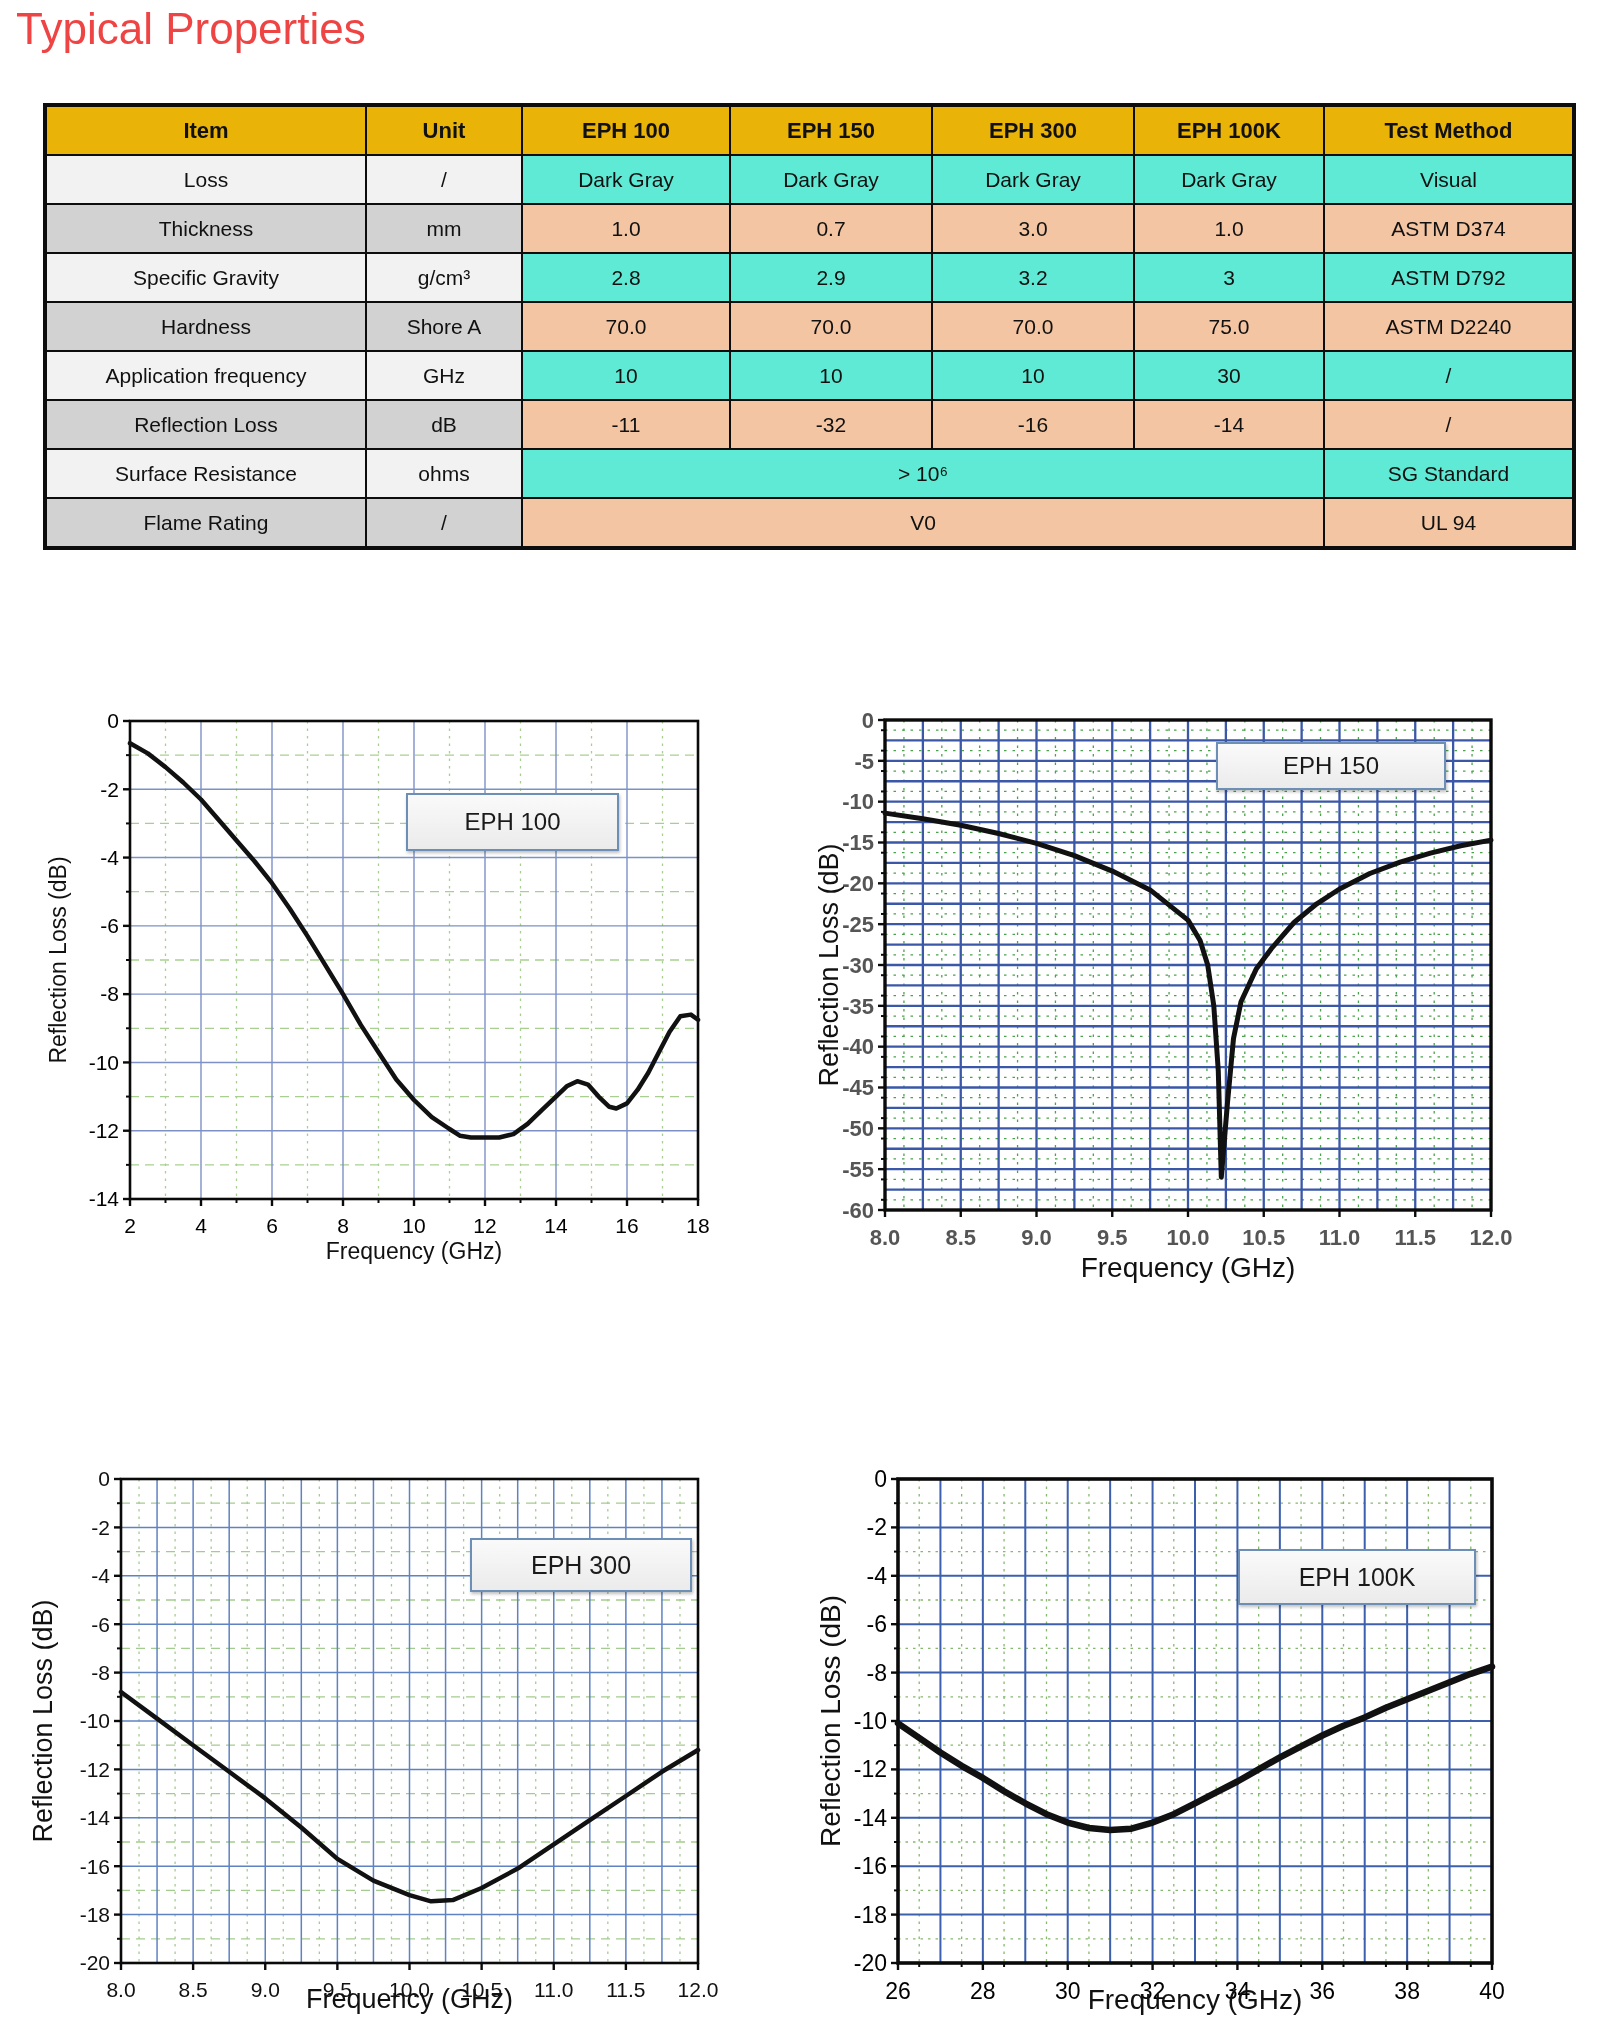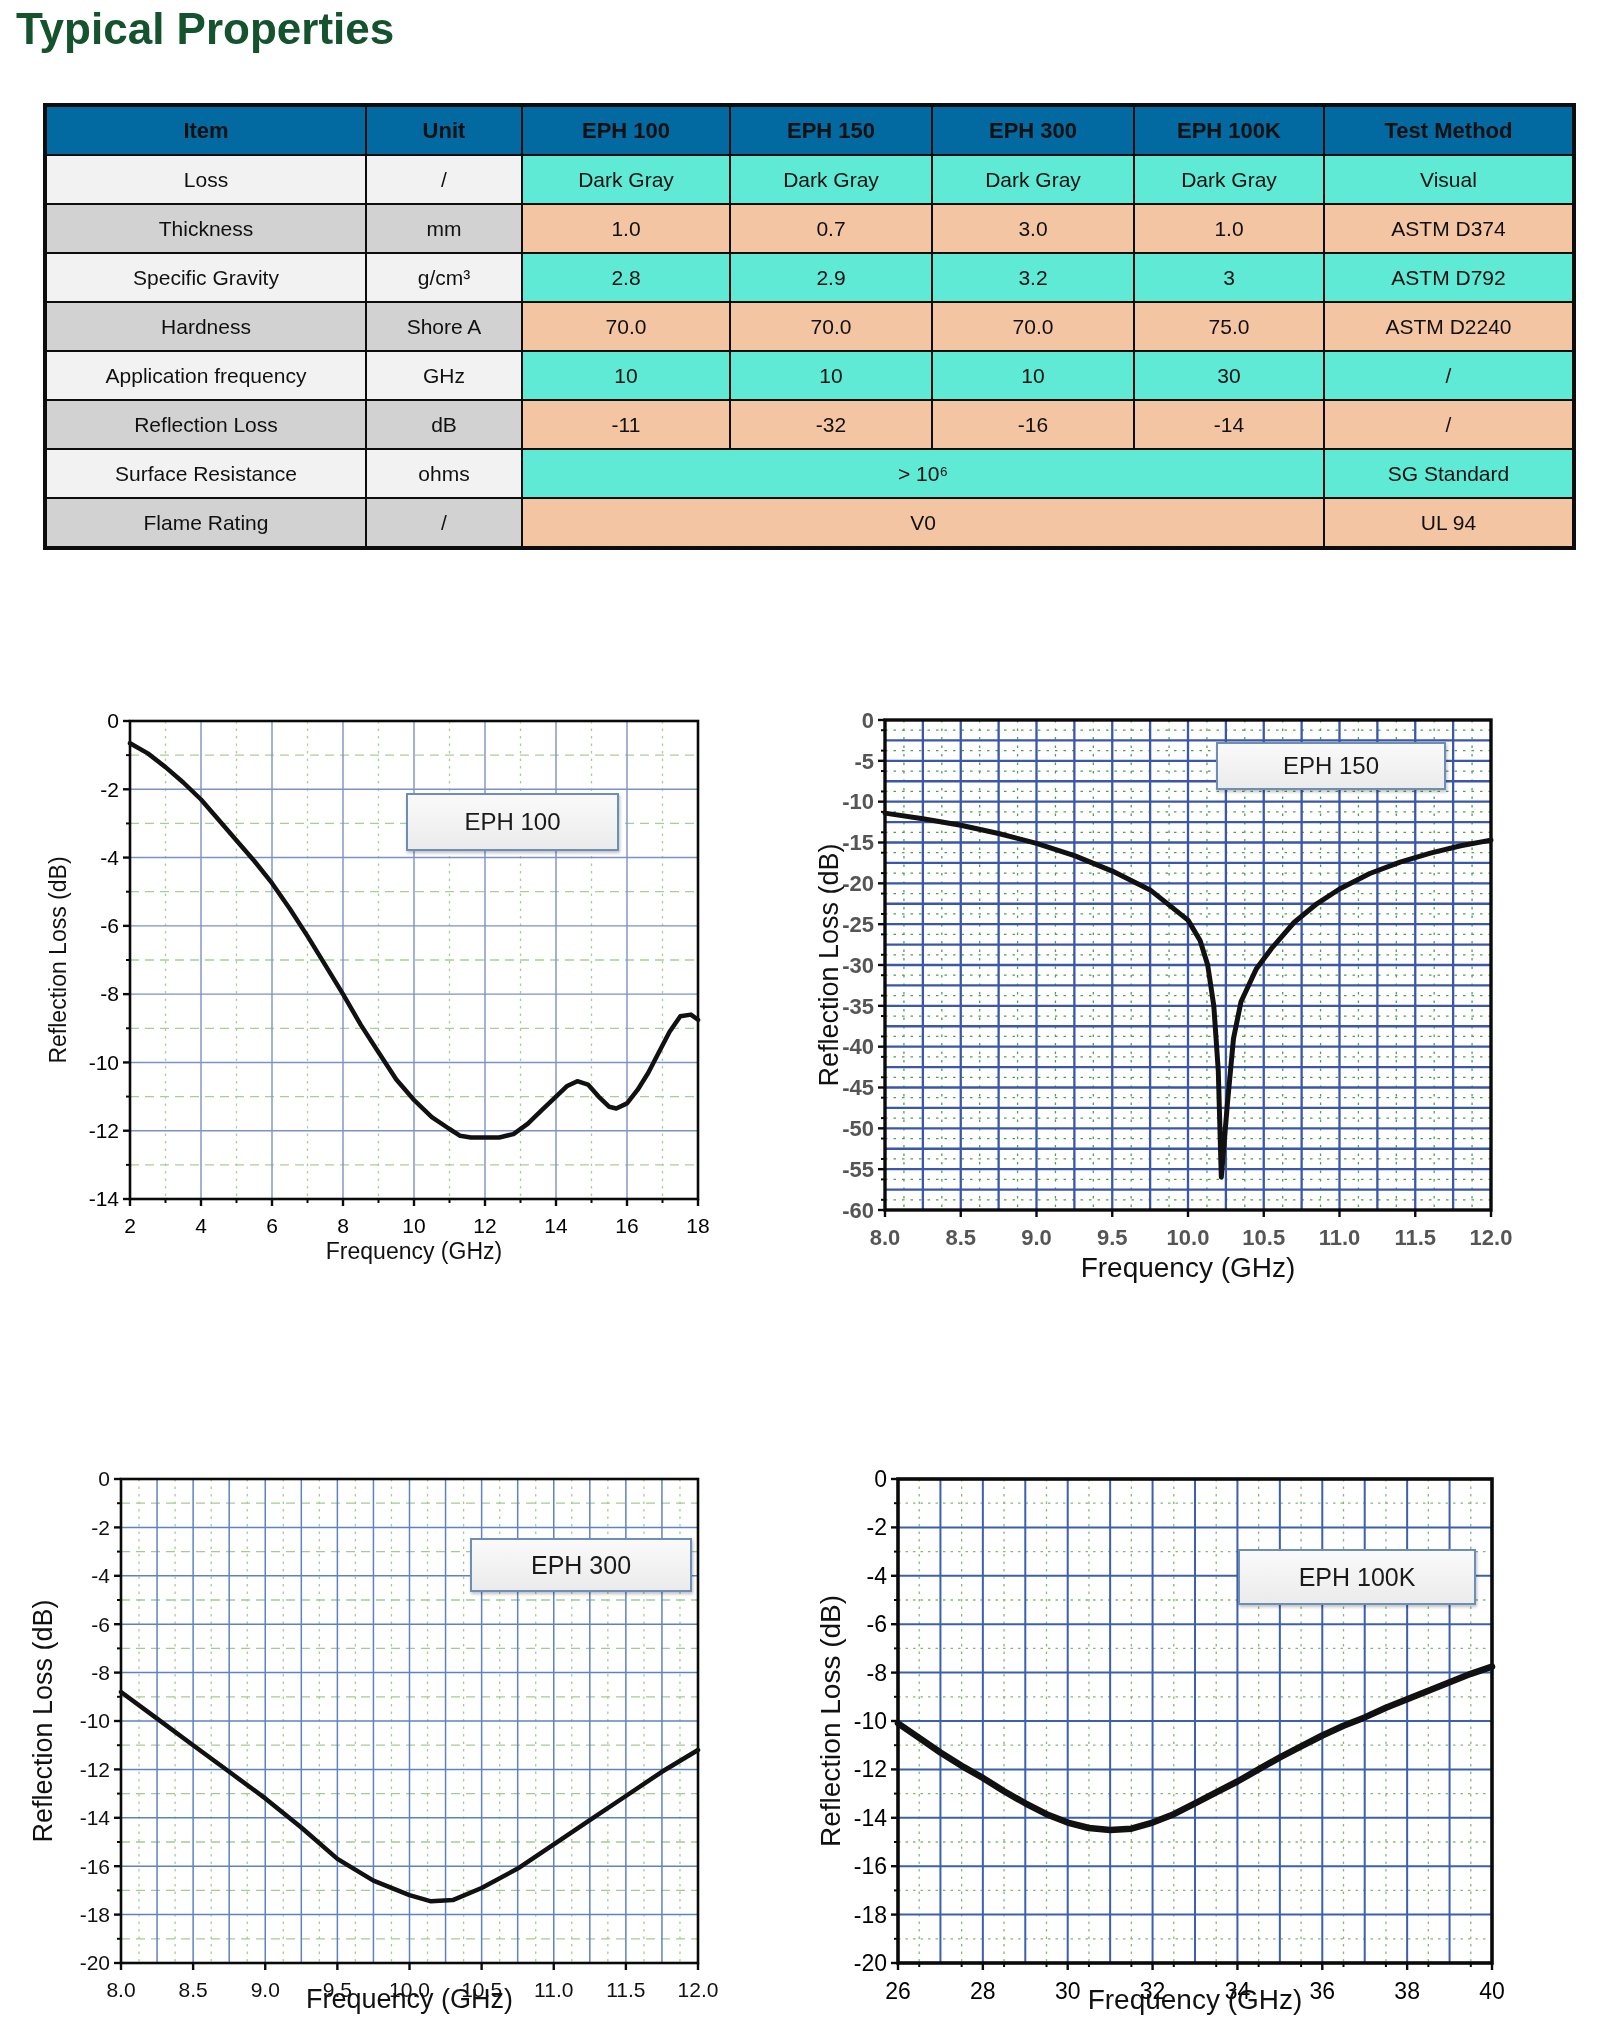--- a/index.html
+++ b/index.html
@@ -1,23 +1,23 @@
 <!DOCTYPE html>
 <html><head>
 <meta charset="utf-8">
 <style>
   html,body{margin:0;padding:0;background:#fff;width:1600px;height:2043px;position:relative;
     font-family:"Liberation Sans", sans-serif;color:#111;overflow:hidden}
-  #page-title{position:absolute;left:16px;top:4px;font-size:44px;font-weight:700;color:#14532d;letter-spacing:0px}
+  #page-title{position:absolute;left:16px;top:4px;font-size:44px;font-weight:400;color:#ef4444;letter-spacing:0px}
   
   table[data-name="properties-table"]{position:absolute;left:43px;top:103px;width:1529px;
     border-collapse:collapse;table-layout:fixed;font-size:21px;border:4px solid #0d0d0d}
   table[data-name="properties-table"] th, table[data-name="properties-table"] td{
     border:2.5px solid #0d0d0d;text-align:center;vertical-align:middle;height:47px;padding:0 3px;overflow:hidden;white-space:nowrap}
-  table[data-name="properties-table"] th{background:#0369a1;font-weight:700;font-size:22px;color:#111}
+  table[data-name="properties-table"] th{background:#eab308;font-weight:700;font-size:22px;color:#111}
   tr.light td.item, tr.light td.unit{background:#F2F2F2}
   tr.dark  td.item, tr.dark  td.unit{background:#D2D2D2}
   tr.light td.data{background:#5eead4}
   tr.dark  td.data{background:#F3C5A2}
   
   .chart{position:absolute}
   .chart svg{position:absolute;left:0;top:0}
   .legend{position:absolute;display:flex;align-items:center;justify-content:center;
     background:linear-gradient(#fafafa,#ebebeb);border:2px solid #6e8fb5;
     box-shadow:1px 2px 3px rgba(0,0,0,.25);color:#1a1a1a}

